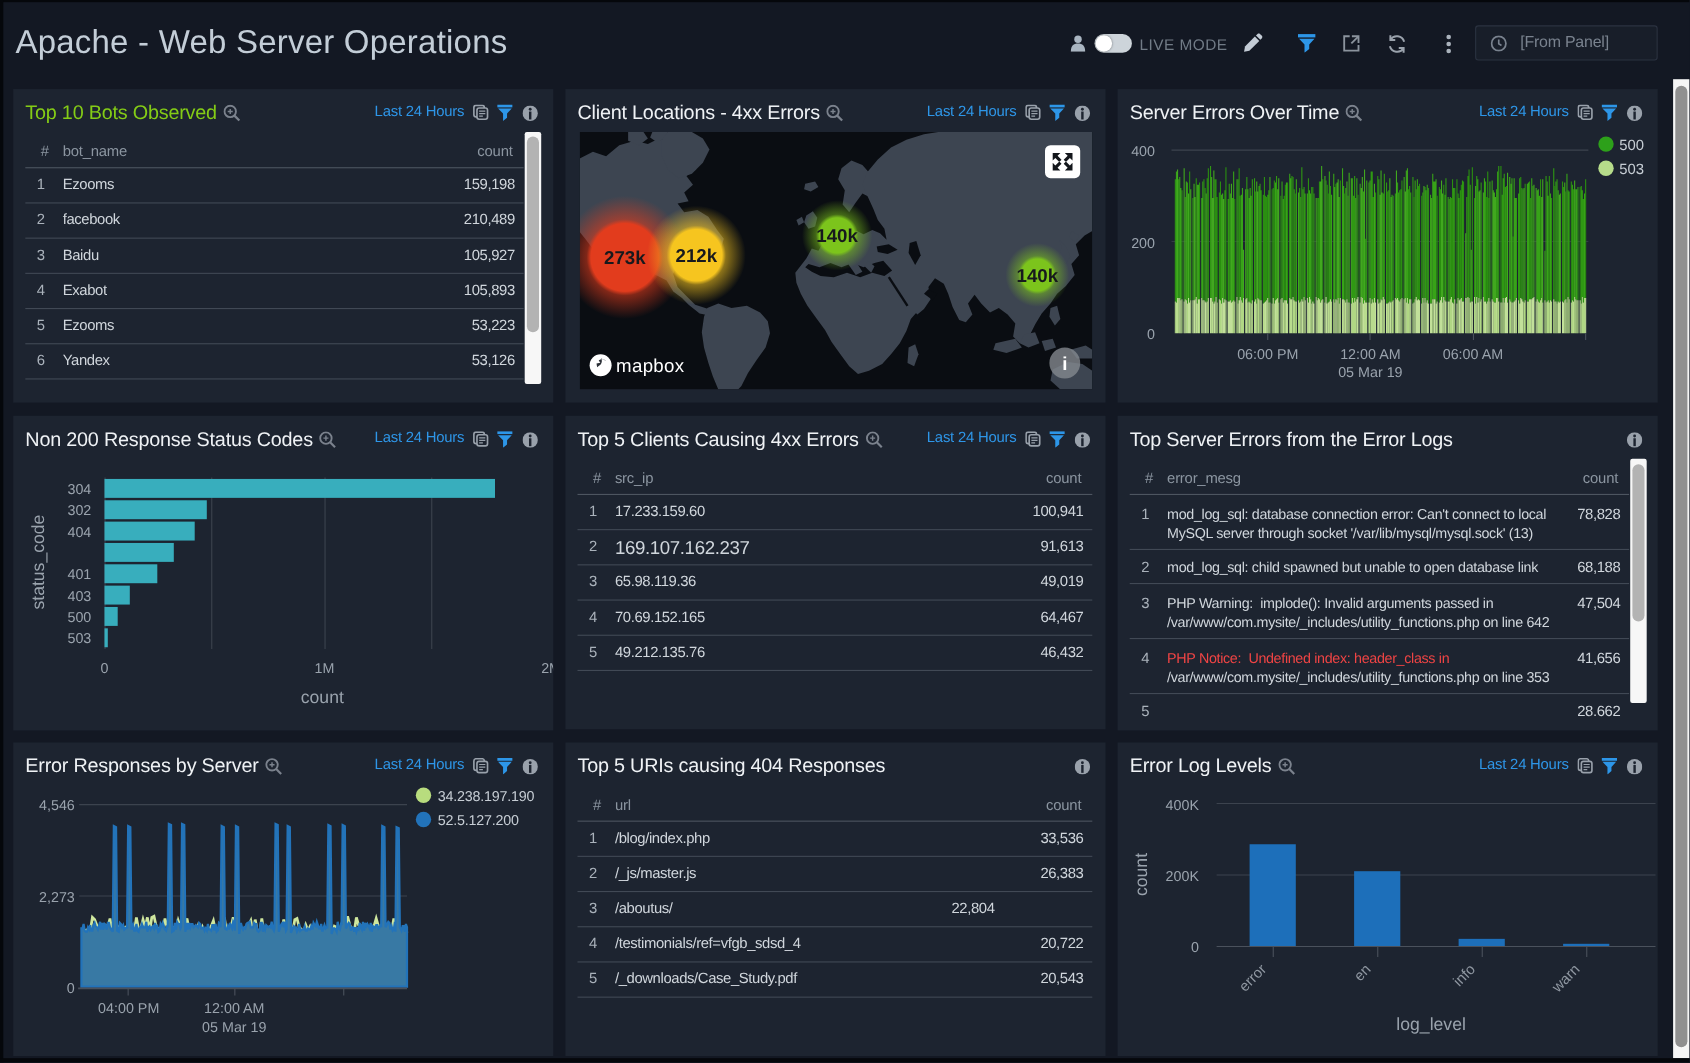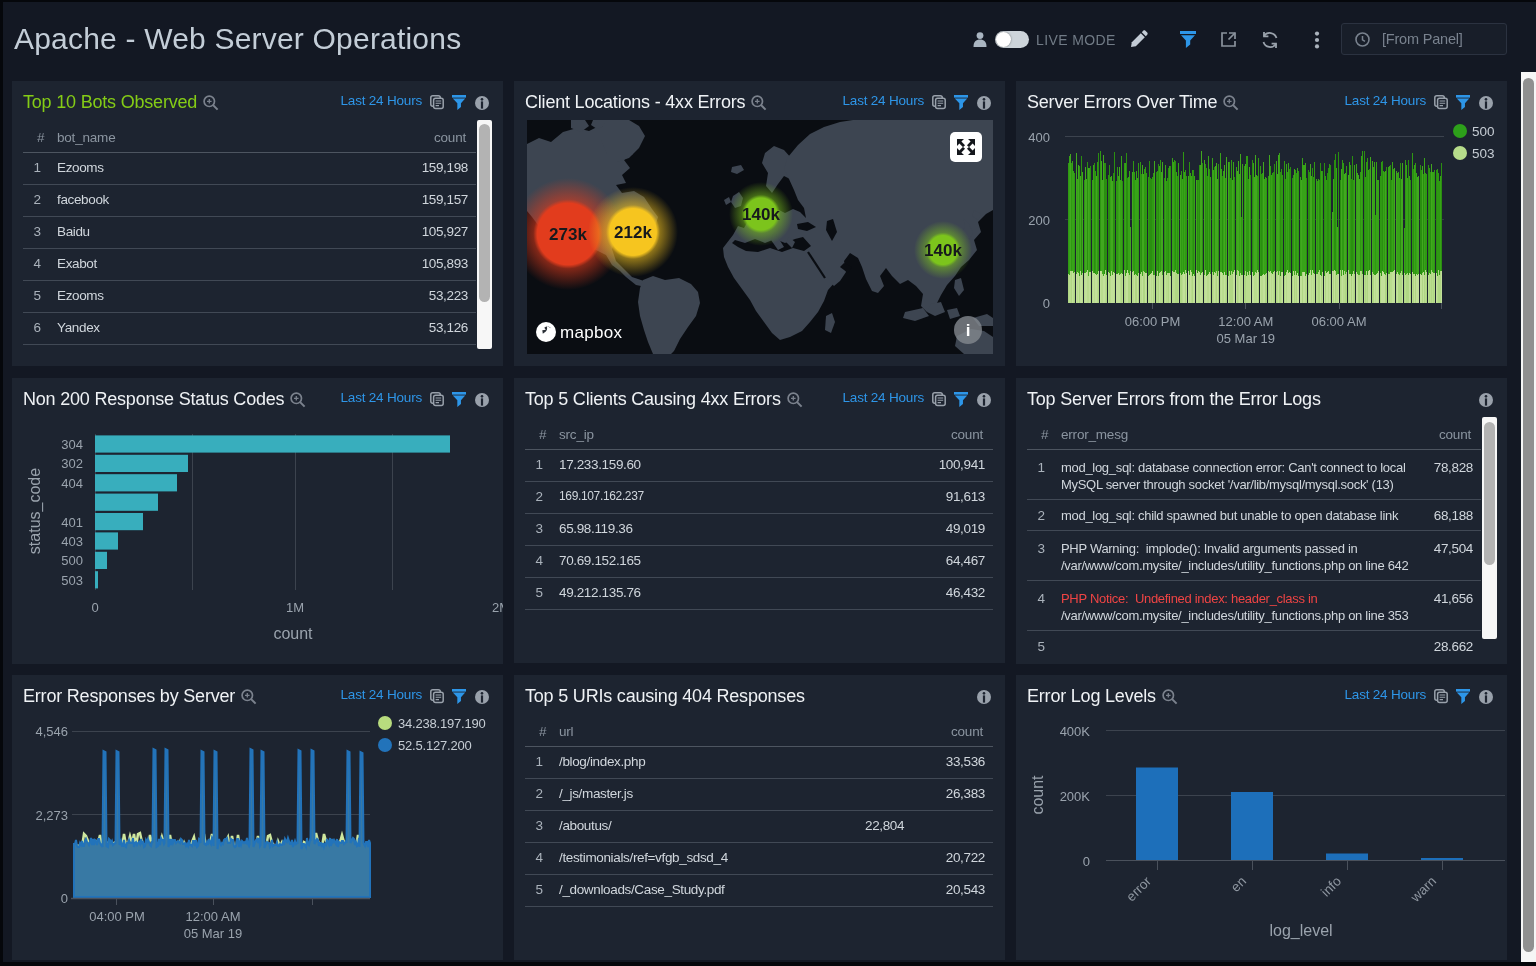--- a/index.html
+++ b/index.html
@@ -68,21 +68,21 @@
 <div style="position:absolute;left:37px;top:130px;font-size:13.5px;letter-spacing:-0.2px;color:#8b95a0">#</div>
 <div style="position:absolute;left:57px;top:130px;font-size:13.5px;letter-spacing:-0.2px;color:#8b95a0">bot_name</div>
 <div style="position:absolute;left:366px;top:130px;width:100px;text-align:right;font-size:13.5px;letter-spacing:-0.2px;color:#8b95a0">count</div>
 <div style="position:absolute;left:23px;top:152px;width:453px;height:1px;background:#4d5560"></div>
 <div style="position:absolute;left:27px;top:160px;width:14px;text-align:right;font-size:13.5px;color:#aab2bb">1</div>
 <div style="position:absolute;left:57px;top:160px;font-size:13.5px;letter-spacing:-0.35px;color:#d0d6dc">Ezooms</div>
 <div style="position:absolute;left:348px;top:160px;width:120px;text-align:right;font-size:13.5px;letter-spacing:-0.35px;color:#d0d6dc">159,198</div>
 <div style="position:absolute;left:23px;top:184px;width:453px;height:1px;background:#414955"></div>
 <div style="position:absolute;left:27px;top:192px;width:14px;text-align:right;font-size:13.5px;color:#aab2bb">2</div>
 <div style="position:absolute;left:57px;top:192px;font-size:13.5px;letter-spacing:-0.35px;color:#d0d6dc">facebook</div>
-<div style="position:absolute;left:348px;top:192px;width:120px;text-align:right;font-size:13.5px;letter-spacing:-0.35px;color:#d0d6dc">159,157</div>
+<div style="position:absolute;left:348px;top:192px;width:120px;text-align:right;font-size:13.5px;letter-spacing:-0.35px;color:#d0d6dc">210,489</div>
 <div style="position:absolute;left:23px;top:216px;width:453px;height:1px;background:#414955"></div>
 <div style="position:absolute;left:27px;top:224px;width:14px;text-align:right;font-size:13.5px;color:#aab2bb">3</div>
 <div style="position:absolute;left:57px;top:224px;font-size:13.5px;letter-spacing:-0.35px;color:#d0d6dc">Baidu</div>
 <div style="position:absolute;left:348px;top:224px;width:120px;text-align:right;font-size:13.5px;letter-spacing:-0.35px;color:#d0d6dc">105,927</div>
 <div style="position:absolute;left:23px;top:248px;width:453px;height:1px;background:#414955"></div>
 <div style="position:absolute;left:27px;top:256px;width:14px;text-align:right;font-size:13.5px;color:#aab2bb">4</div>
 <div style="position:absolute;left:57px;top:256px;font-size:13.5px;letter-spacing:-0.35px;color:#d0d6dc">Exabot</div>
 <div style="position:absolute;left:348px;top:256px;width:120px;text-align:right;font-size:13.5px;letter-spacing:-0.35px;color:#d0d6dc">105,893</div>
 <div style="position:absolute;left:23px;top:280px;width:453px;height:1px;background:#414955"></div>
 <div style="position:absolute;left:27px;top:288px;width:14px;text-align:right;font-size:13.5px;color:#aab2bb">5</div>
@@ -118,21 +118,21 @@
   </svg>
 <div style="position:absolute;left:539px;top:427px;font-size:13.5px;letter-spacing:-0.2px;color:#8b95a0">#</div>
 <div style="position:absolute;left:559px;top:427px;font-size:13.5px;letter-spacing:-0.2px;color:#8b95a0">src_ip</div>
 <div style="position:absolute;left:883px;top:427px;width:100px;text-align:right;font-size:13.5px;letter-spacing:-0.2px;color:#8b95a0">count</div>
 <div style="position:absolute;left:525px;top:449px;width:468px;height:1px;background:#4d5560"></div>
 <div style="position:absolute;left:529px;top:457px;width:14px;text-align:right;font-size:13.5px;color:#aab2bb">1</div>
 <div style="position:absolute;left:559px;top:457px;font-size:13.5px;letter-spacing:-0.35px;color:#d0d6dc">17.233.159.60</div>
 <div style="position:absolute;left:865px;top:457px;width:120px;text-align:right;font-size:13.5px;letter-spacing:-0.35px;color:#d0d6dc">100,941</div>
 <div style="position:absolute;left:525px;top:481px;width:468px;height:1px;background:#414955"></div>
 <div style="position:absolute;left:529px;top:489px;width:14px;text-align:right;font-size:13.5px;color:#aab2bb">2</div>
-<div style="position:absolute;left:559px;top:489px;font-size:12px;letter-spacing:-0.35px;color:#d0d6dc">169.107.162.237</div>
+<div style="position:absolute;left:559px;top:489px;font-size:17px;letter-spacing:-0.35px;color:#d0d6dc">169.107.162.237</div>
 <div style="position:absolute;left:865px;top:489px;width:120px;text-align:right;font-size:13.5px;letter-spacing:-0.35px;color:#d0d6dc">91,613</div>
 <div style="position:absolute;left:525px;top:513px;width:468px;height:1px;background:#414955"></div>
 <div style="position:absolute;left:529px;top:521px;width:14px;text-align:right;font-size:13.5px;color:#aab2bb">3</div>
 <div style="position:absolute;left:559px;top:521px;font-size:13.5px;letter-spacing:-0.35px;color:#d0d6dc">65.98.119.36</div>
 <div style="position:absolute;left:865px;top:521px;width:120px;text-align:right;font-size:13.5px;letter-spacing:-0.35px;color:#d0d6dc">49,019</div>
 <div style="position:absolute;left:525px;top:545px;width:468px;height:1px;background:#414955"></div>
 <div style="position:absolute;left:529px;top:553px;width:14px;text-align:right;font-size:13.5px;color:#aab2bb">4</div>
 <div style="position:absolute;left:559px;top:553px;font-size:13.5px;letter-spacing:-0.35px;color:#d0d6dc">70.69.152.165</div>
 <div style="position:absolute;left:865px;top:553px;width:120px;text-align:right;font-size:13.5px;letter-spacing:-0.35px;color:#d0d6dc">64,467</div>
 <div style="position:absolute;left:525px;top:577px;width:468px;height:1px;background:#414955"></div>

